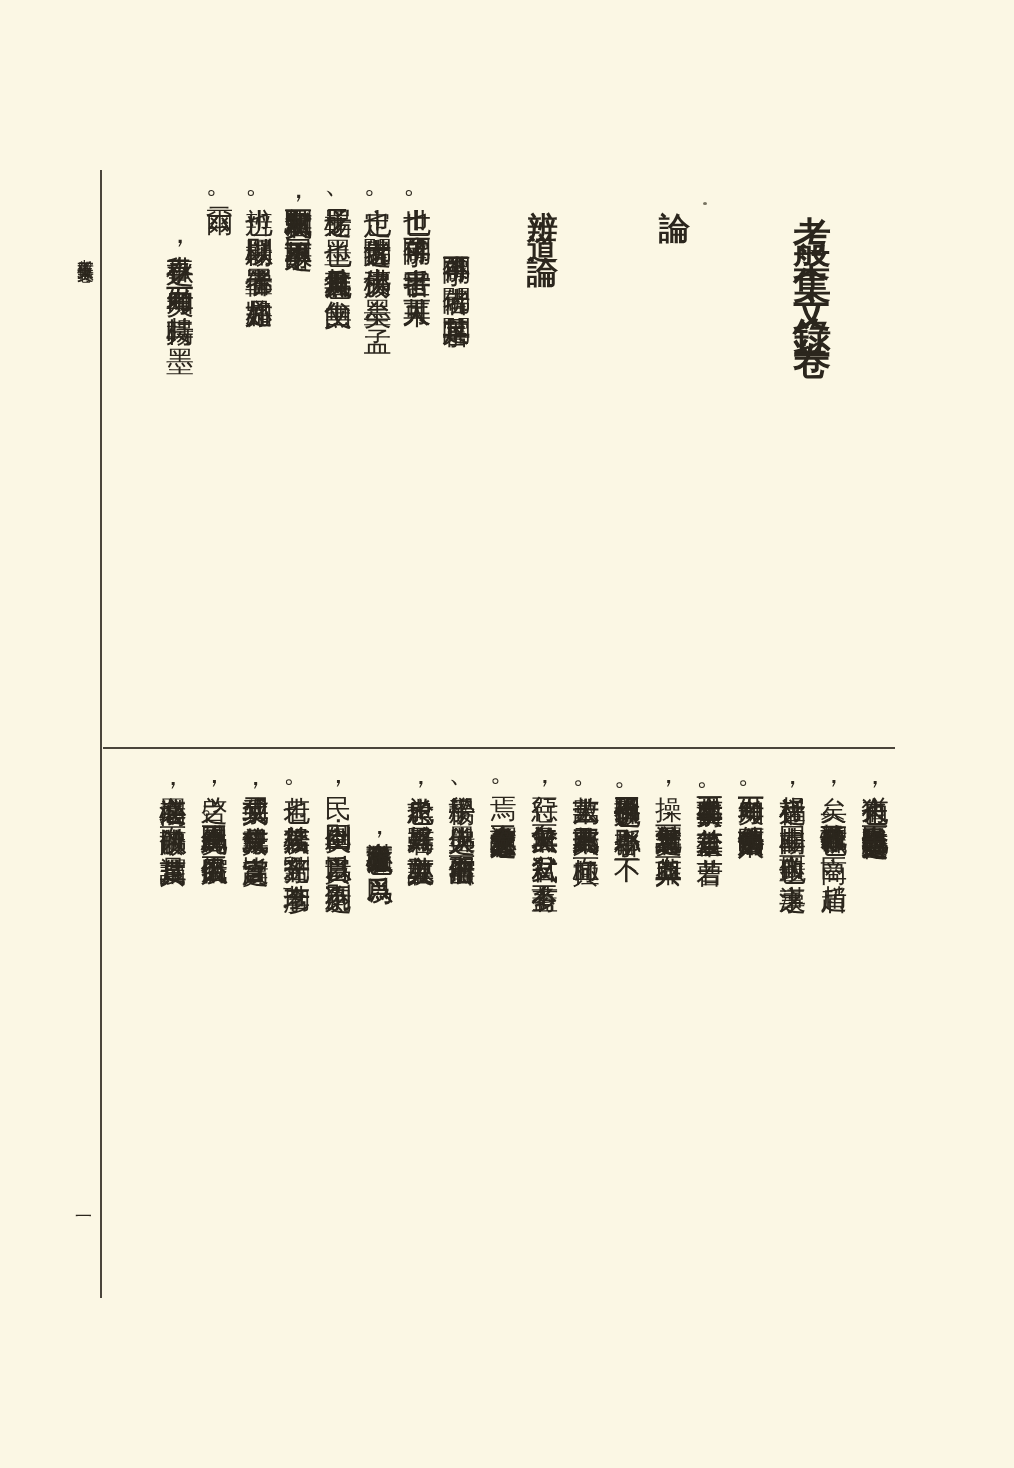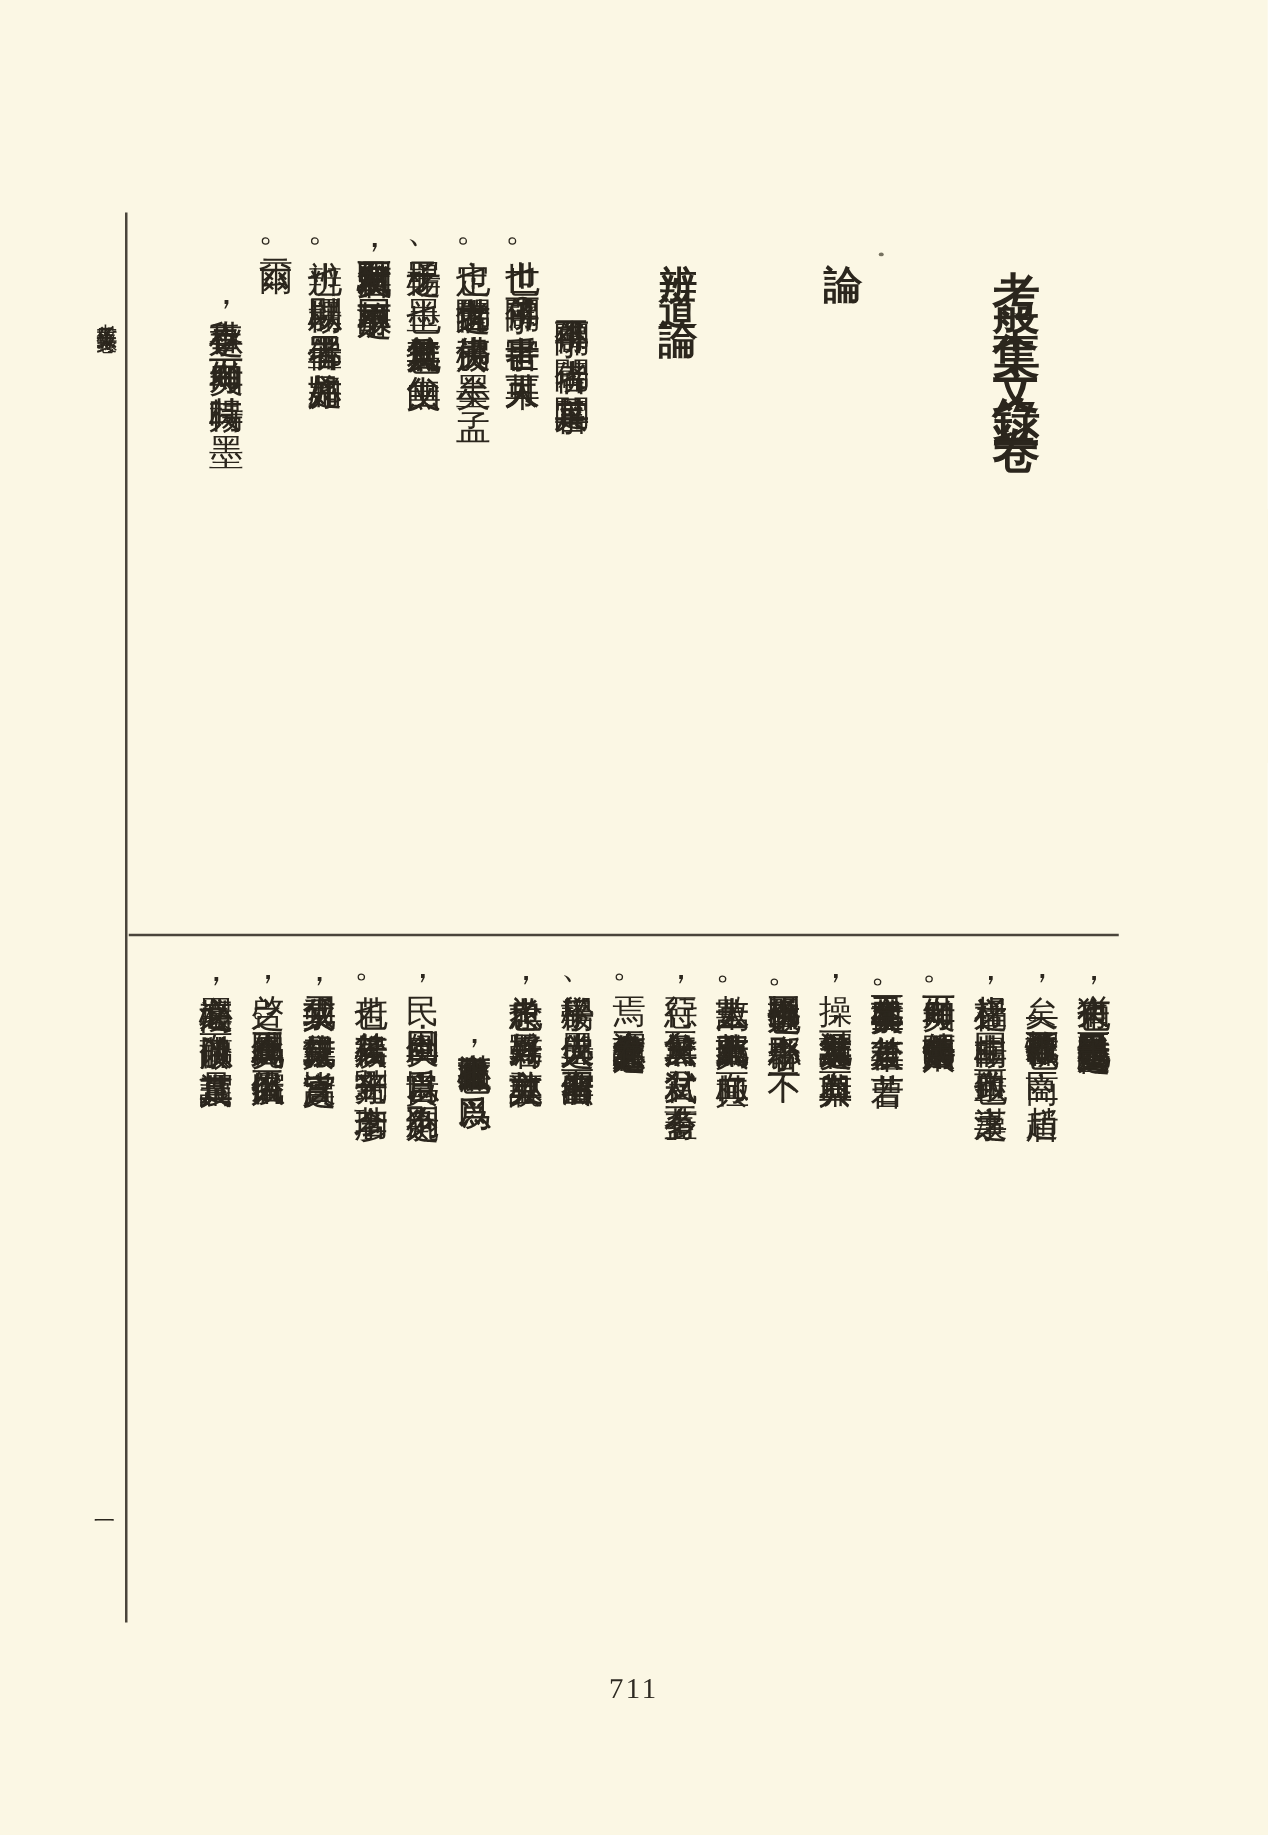--- a/index.html
+++ b/index.html
@@ -120,15 +120,14 @@
       <div class="bcol">於學乎楊、墨與佛之人，而習儒者無不出</div>
       <div class="bcol">於忠孝也，雖好爲異者，亦莫敢主其説。</div>
       <div class="bcol indent">漢高之甘心烹父以取天下也，以爲爲</div>
       <div class="bcol">民，則固已倒矣；以爲爲富貴，則狗彘之不</div>
       <div class="bcol">若也。其後若楊廣、若劉守光、若李彦珣，</div>
       <div class="bcol">或手刃其父，或親集矢其母，皆漢高之實</div>
       <div class="bcol">啓之，佛固不忍爲此矣。儒者不以風俗人</div>
       <div class="bcol">心之壞罪漢高，而以蔽於佛，是謂真蔑其</div>
     </div>
 
-  <div class="page-number">711</div>
 
 </div>
 
 </body></html>

